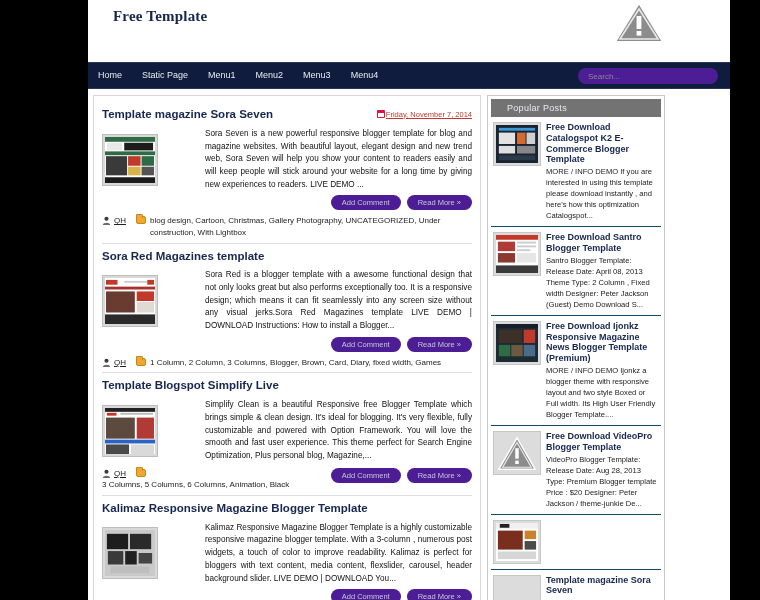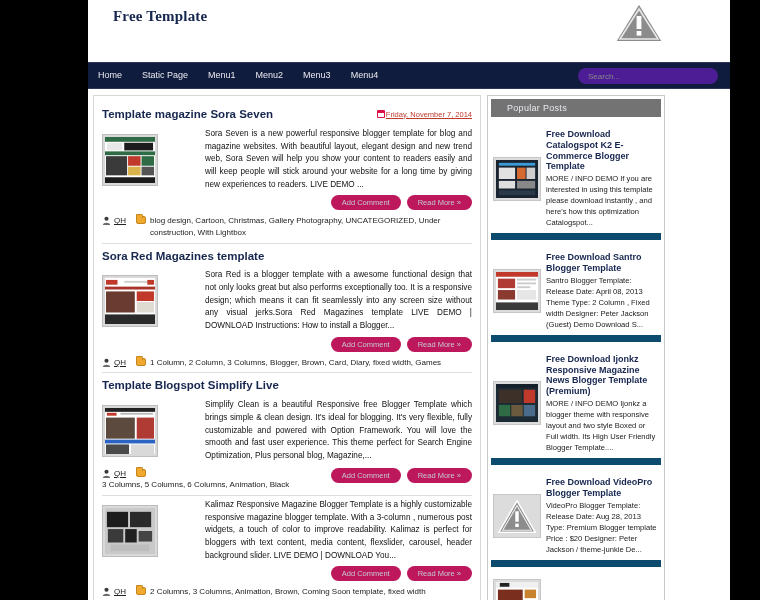--- a/index.html
+++ b/index.html
@@ -150,21 +150,21 @@
     text-align: justify;
     flex: 1 1 auto;
   }
   .btn-row {
     display: flex;
     justify-content: flex-end;
     gap: 6px;
     margin-top: 4px;
   }
   .btn {
-    background: #be185d;
+    background: #4c1d95;
     color: #c4c8d4;
     font-size: 7.5px;
     border: none;
     border-radius: 9px;
     padding: 3px 11px;
     cursor: pointer;
     white-space: nowrap;
     font-family: "Liberation Sans", sans-serif;
   }
   .meta-row {
@@ -217,23 +217,23 @@
   .widget-title {
     background: #737373;
     color: #e9eaf0;
     font-size: 9px;
     padding: 4px 16px;
     font-weight: normal;
     letter-spacing: .3px;
   }
   .pop-item {
     display: flex;
-    align-items: center;
-    padding: 12px 2px 5px 2px;
-    border-bottom: 7px solid #0c4a6e;
+    align-items: flex-start;
+    padding: 5px 2px 5px 2px;
+    border-bottom: 1px solid #0c4a6e;
   }
   .pop-thumb {
     width: 48px; height: 44px;
     flex: 0 0 auto;
     background: #dcdcdc;
     border: 1px solid #c6c6c6;
     padding: 2px;
     margin-right: 5px;
     overflow: hidden;
   }
@@ -394,20 +394,23 @@
           </div>
           <div class="btn-row" style="margin-top:0">
             <button class="btn">Add Comment</button>
             <button class="btn">Read More »</button>
           </div>
         </div>
         <div class="post-sep"></div>
       </div>
 
       <div class="post">
+        <div class="post-head">
+          <div class="post-title">Kalimaz Responsive Magazine Blogger Template</div>
+        </div>
         <div class="post-body">
           <div class="thumb">
             <svg class="thumb-inner" viewBox="0 0 52 48" preserveAspectRatio="none">
               <rect width="52" height="48" fill="#c9c9c9"></rect>
               <rect x="2" y="4" width="22" height="16" fill="#1d1d1d"></rect>
               <rect x="26" y="4" width="22" height="16" fill="#2a2a2a"></rect>
               <rect x="3" y="22" width="16" height="14" fill="#3a3a3a"></rect>
               <rect x="21" y="22" width="12" height="14" fill="#202020"></rect>
               <rect x="35" y="24" width="14" height="11" fill="#444"></rect>
               <rect x="6" y="38" width="40" height="7" fill="#bdbdbd"></rect>

